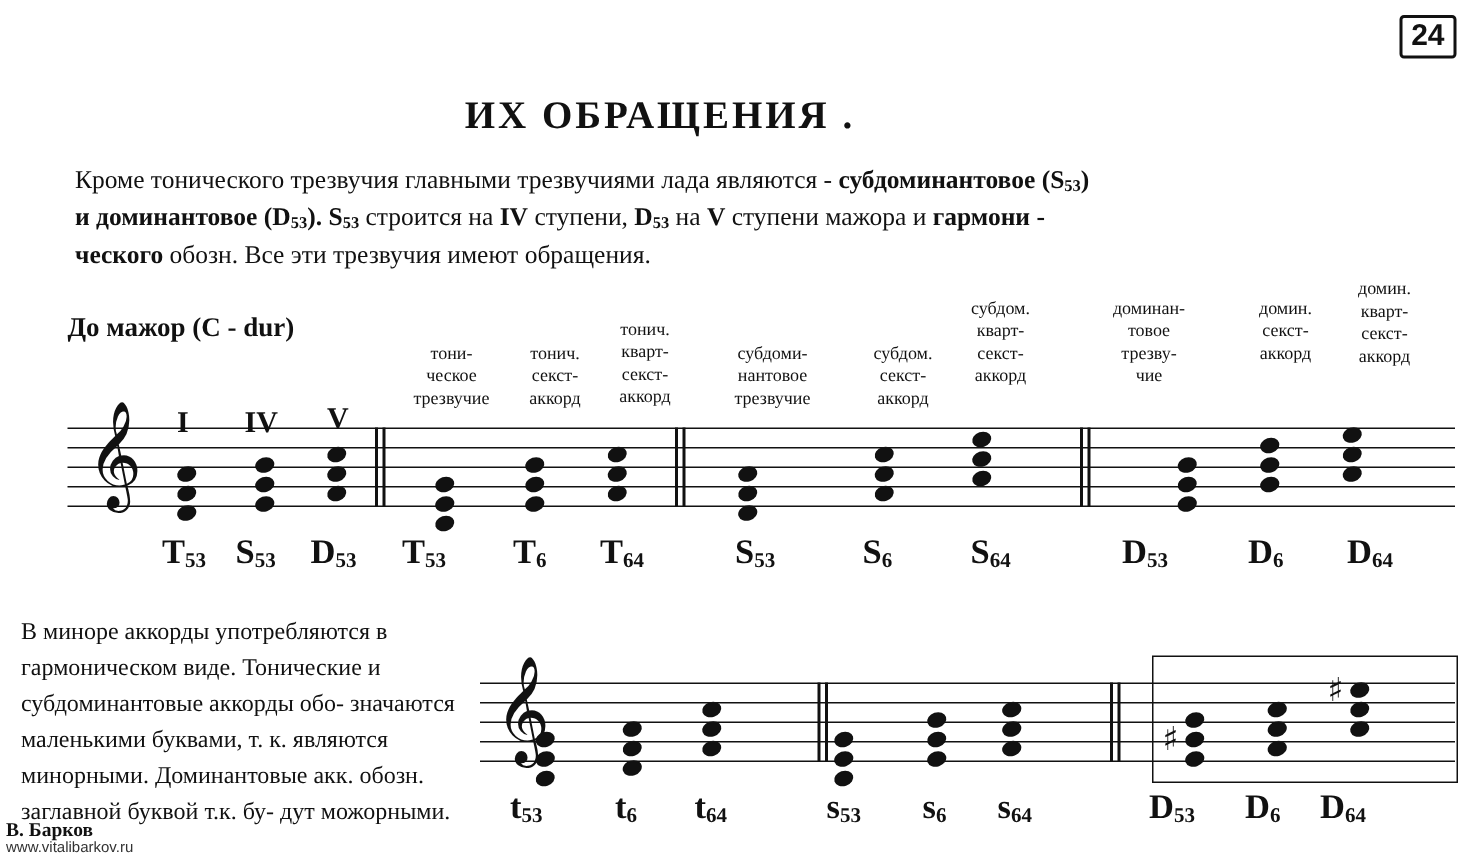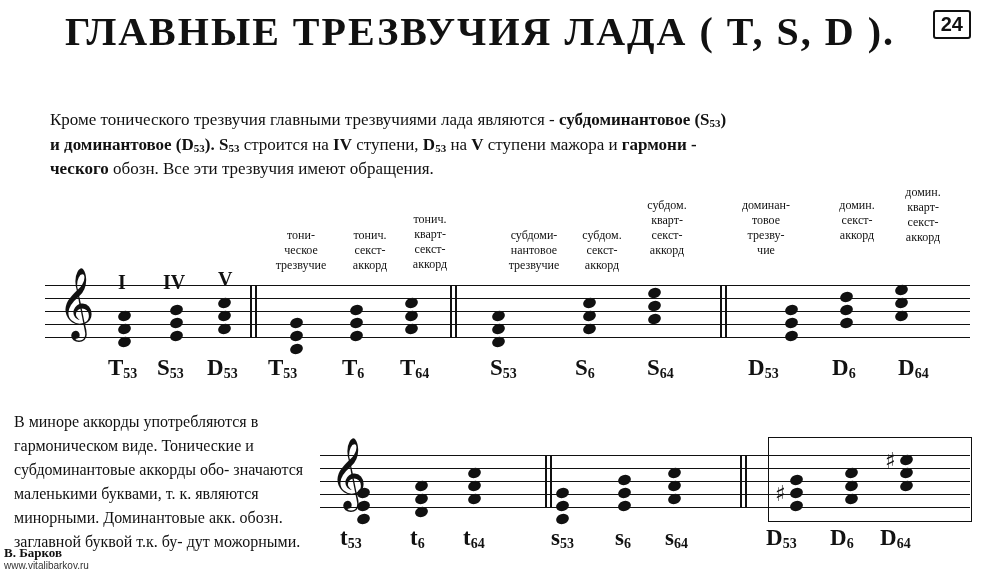--- a/index.html
+++ b/index.html
@@ -100,35 +100,36 @@
   .sig{position:absolute;left:4px;top:545px;font-size:13px;font-weight:bold;
        font-family:"Liberation Serif", serif;}
   .site{position:absolute;left:4px;top:560px;font-size:10px;color:#333;
        font-family:"Liberation Sans", sans-serif;}
 </style>
 </head>
 <body>
 
 <div class="page">
 
-  <div class="title1">ГЛАВНЫЕ  ТРЕЗВУЧИЯ ЛАДА ( T, S, D ).</div>
+  <div class="title2">ИХ  ОБРАЩЕНИЯ .</div>
   <div class="pagenum">24</div>
 
   <div class="intro">
     <span>Кроме тонического трезвучия главными трезвучиями лада являются - </span><b><span>субдоминантовое (S</span><span class="sub">53</span><span>)</span></b><br>
     <b><span>и </span><span>доминантовое (D</span><span class="sub">53</span><span>). S</span><span class="sub">53</span></b><span> строится на </span><b><span>IV</span></b><span> ступени, </span><b><span>D</span><span class="sub">53</span></b><span> на </span><b><span>V</span></b><span> ступени мажора и </span><b><span>гармони -</span></b><br>
     <b><span>ческого</span></b><span> обозн. Все эти трезвучия имеют обращения.</span>
   </div>
 
+  <div class="keylabel" id="key-major">До мажор (C - dur)</div>
 
   <div id="captions-host">
       <div class="cap" style="left: 262px; top: 228px; width: 78px;">тони-<br>ческое<br>трезвучие</div>
       <div class="cap" style="left: 331px; top: 228px; width: 78px;">тонич.<br>секст-<br>аккорд</div>
       <div class="cap" style="left: 391px; top: 212px; width: 78px;">тонич.<br>кварт-<br>секст-<br>аккорд</div>
-      <div class="cap" style="left: 495px; top: 228px; width: 78px;">субдоми-<br>нантовое<br>трезвучие</div>
+      <div class="cap" style="left: 476px; top: 228px; width: 78px;">субдоми-<br>нантовое<br>трезвучие</div>
       <div class="cap" style="left: 563px; top: 228px; width: 78px;">субдом.<br>секст-<br>аккорд</div>
       <div class="cap" style="left: 628px; top: 198px; width: 78px;">субдом.<br>кварт-<br>секст-<br>аккорд</div>
       <div class="cap" style="left: 727px; top: 198px; width: 78px;">доминан-<br>товое<br>трезву-<br>чие</div>
       <div class="cap" style="left: 818px; top: 198px; width: 78px;">домин.<br>секст-<br>аккорд</div>
       <div class="cap" style="left: 884px; top: 185px; width: 78px;">домин.<br>кварт-<br>секст-<br>аккорд</div>
     </div>
 
   <div id="romans-host">
       <div class="roman" style="left: 118px; top: 271px;">I</div>
       <div class="roman" style="left: 163px; top: 271px;">IV</div>

